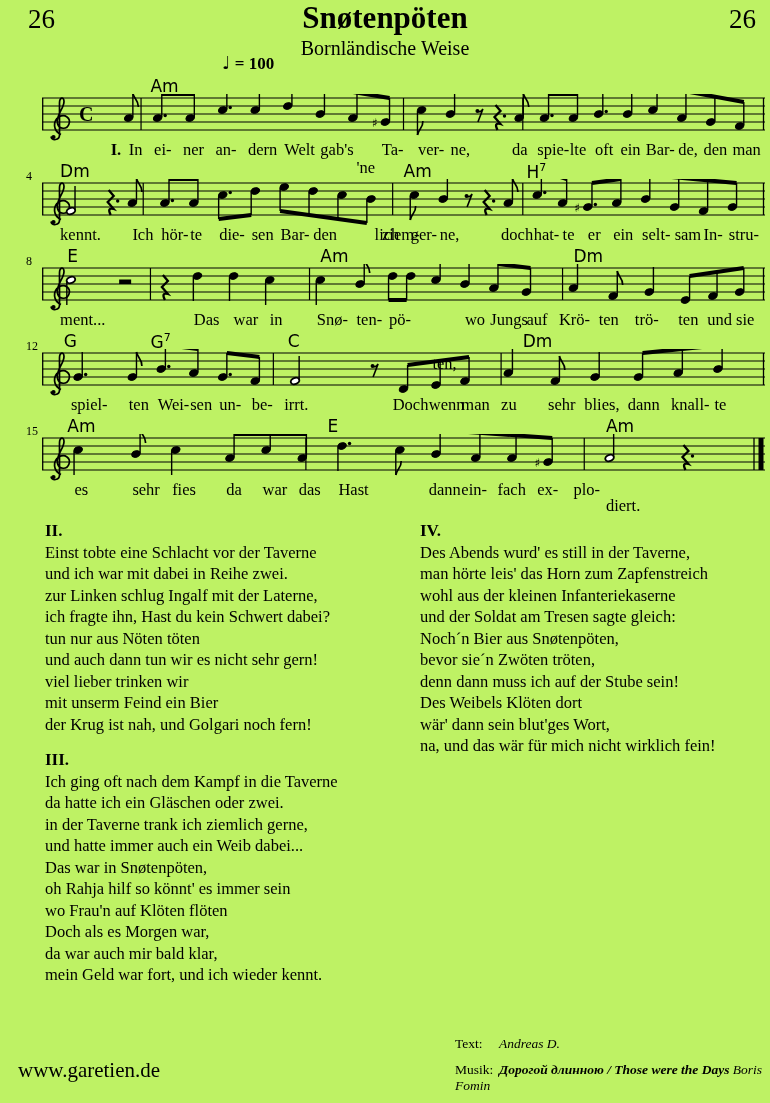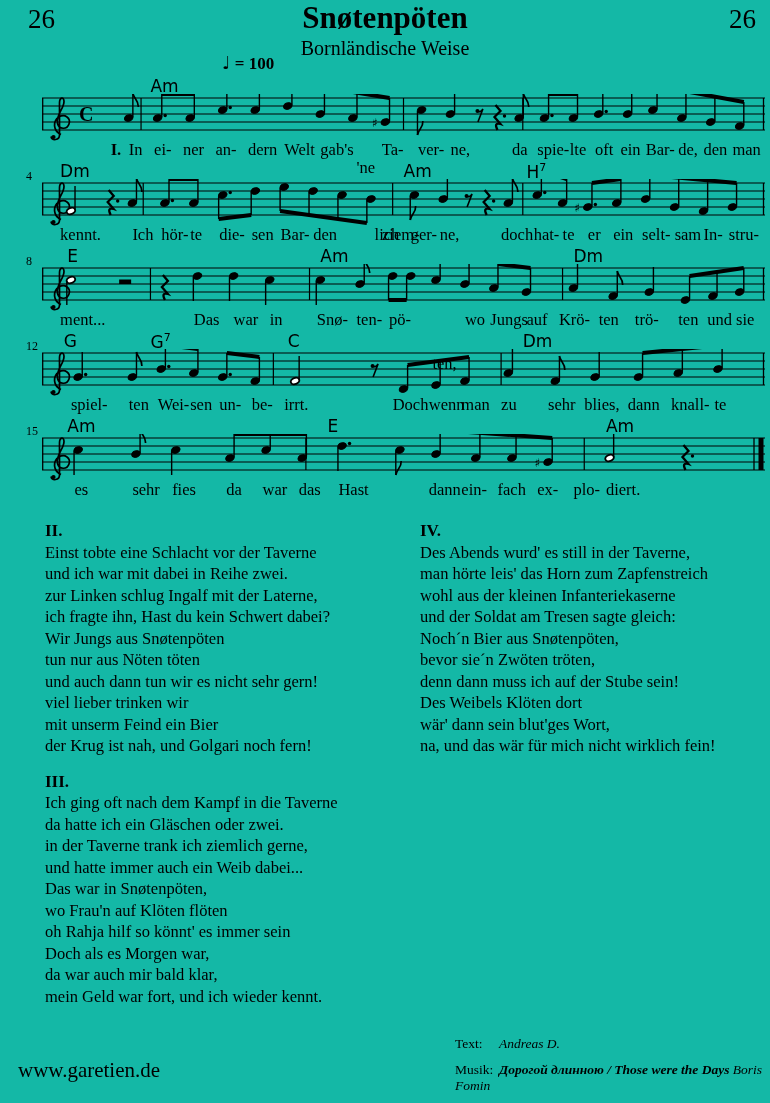--- a/index.html
+++ b/index.html
@@ -1,16 +1,16 @@
 <!DOCTYPE html>
 <html><head>
 <meta charset="utf-8">
 <style>
   html,body{margin:0;padding:0;background:#e8e8e8;}
-  .page{position:relative;width:770px;height:1103px;background:#14b8a6;margin:0 auto;
+  .page{position:relative;width:770px;height:1103px;background:#bef264;margin:0 auto;
         font-family:"Liberation Serif","DejaVu Serif",serif;color:#000;overflow:hidden;}
   .pagenum{position:absolute;top:4px;font-size:27px;}
   .pagenum.left{left:28px;} .pagenum.right{right:14px;}
   .title{position:absolute;top:0px;left:0;width:100%;text-align:center;font-size:31px;font-weight:bold;}
   .subtitle{position:absolute;top:37px;left:0;width:100%;text-align:center;font-size:20px;}
   .tempo{position:absolute;top:52px;left:222px;font-size:17px;font-weight:bold;}
   .tempo .glyph{font-family:"DejaVu Sans",sans-serif;font-weight:normal;font-size:18px;}
   #systems{position:absolute;top:78px;left:42px;width:723px;}
   .system{position:relative;height:85px;}
   .staff{position:absolute;top:16px;left:0;width:723px;height:48px;display:block;}
@@ -642,47 +642,46 @@
         <span class="lyr" style="left: 18%;">fies</span>
         <span class="lyr" style="left: 25.5%;">da</span>
         <span class="lyr" style="left: 30.5%;">war</span>
         <span class="lyr" style="left: 35.5%;">das</span>
         <span class="lyr" style="left: 41%;">Hast</span>
         <span class="lyr" style="left: 53.5%;">dann</span>
         <span class="lyr" style="left: 58%;">ein-</span>
         <span class="lyr" style="left: 63%;">fach</span>
         <span class="lyr" style="left: 68.5%;">ex-</span>
         <span class="lyr" style="left: 73.5%;">plo-</span>
-        <span class="lyr" style="left: 78%;">diert.</span>
+        <span class="lyr" style="left: 78%; margin-top: 16px;">diert.</span>
       </div>
     </div>
 
   <div class="vcol left" id="vcol-left">
       <div class="verse-block">
         <div class="verse-head">II.</div>
         <div>Einst tobte eine Schlacht vor der Taverne</div>
         <div>und ich war mit dabei in Reihe zwei.</div>
         <div>zur Linken schlug Ingalf mit der Laterne,</div>
         <div>ich fragte ihn, Hast du kein Schwert dabei?</div>
-        <div>Wir Jungs aus Snøtenpöten</div>
         <div>tun nur aus Nöten töten</div>
         <div>und auch dann tun wir es nicht sehr gern!</div>
         <div>viel lieber trinken wir</div>
         <div>mit unserm Feind ein Bier</div>
         <div>der Krug ist nah, und Golgari noch fern!</div>
       </div>
       <div class="verse-block">
         <div class="verse-head">III.</div>
         <div>Ich ging oft nach dem Kampf in die Taverne</div>
         <div>da hatte ich ein Gläschen oder zwei.</div>
         <div>in der Taverne trank ich ziemlich gerne,</div>
         <div>und hatte immer auch ein Weib dabei...</div>
         <div>Das war in Snøtenpöten,</div>
+        <div>oh Rahja hilf so könnt' es immer sein</div>
         <div>wo Frau'n auf Klöten flöten</div>
-        <div>oh Rahja hilf so könnt' es immer sein</div>
         <div>Doch als es Morgen war,</div>
         <div>da war auch mir bald klar,</div>
         <div>mein Geld war fort, und ich wieder kennt.</div>
       </div>
     </div>
   <div class="vcol right" id="vcol-right">
       <div class="verse-block">
         <div class="verse-head">IV.</div>
         <div>Des Abends wurd' es still in der Taverne,</div>
         <div>man hörte leis' das Horn zum Zapfenstreich</div>

